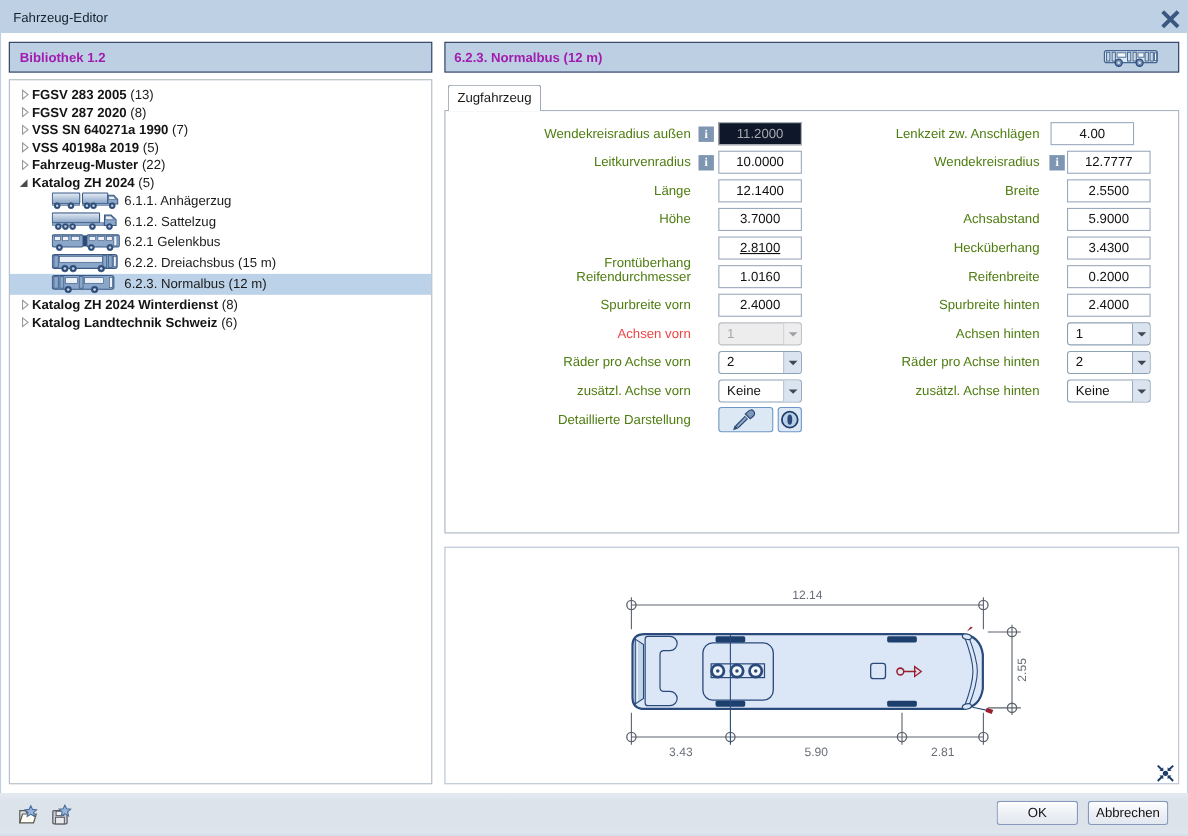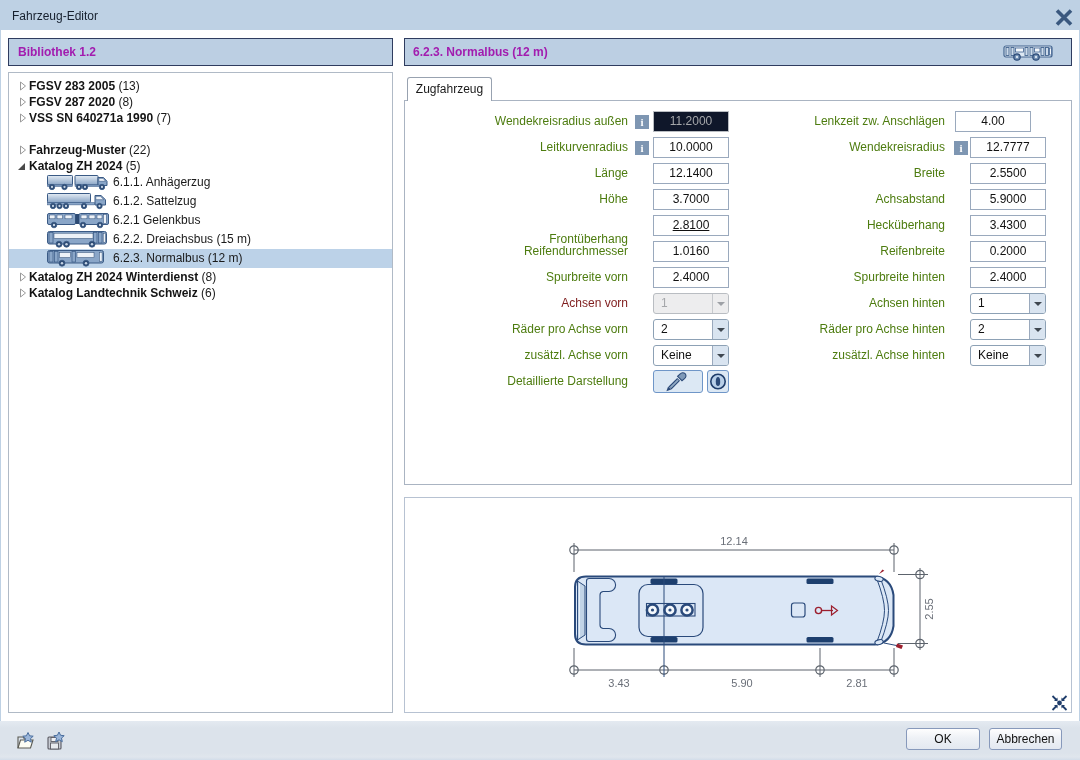--- a/index.html
+++ b/index.html
@@ -127,20 +127,26 @@
           <path d="M1.5 1 L6.5 5 L1.5 9 Z" fill="#fff" stroke="#9a9a9a" stroke-width="1"></path>
         </svg>
         <span class="tlabel1"><b>FGSV 287 2020</b> <span class="cnt">(8)</span></span>
       </div>
       <div class="trow tl" style="top:37px">
         <svg class="arrow" width="8" height="10" viewBox="0 0 8 10">
           <path d="M1.5 1 L6.5 5 L1.5 9 Z" fill="#fff" stroke="#9a9a9a" stroke-width="1"></path>
         </svg>
         <span class="tlabel1"><b>VSS SN 640271a 1990</b> <span class="cnt">(7)</span></span>
       </div>
+      <div class="trow tl" style="top:53px">
+        <svg class="arrow" width="8" height="10" viewBox="0 0 8 10">
+          <path d="M1.5 1 L6.5 5 L1.5 9 Z" fill="#fff" stroke="#9a9a9a" stroke-width="1"></path>
+        </svg>
+        <span class="tlabel1"><b>VSS 40198a 2019</b> <span class="cnt">(5)</span></span>
+      </div>
       <div class="trow tl" style="top:69px">
         <svg class="arrow" width="8" height="10" viewBox="0 0 8 10">
           <path d="M1.5 1 L6.5 5 L1.5 9 Z" fill="#fff" stroke="#9a9a9a" stroke-width="1"></path>
         </svg>
         <span class="tlabel1"><b>Fahrzeug-Muster</b> <span class="cnt">(22)</span></span>
       </div>
       <div class="trow tl" style="top:85px">
         <svg class="arrow2" width="9" height="9" viewBox="0 0 9 9">
           <path d="M8 1 L8 8 L1 8 Z" fill="#4a4a4a"></path>
         </svg>
@@ -282,21 +288,21 @@
       <div class="flabel" style="left:-37px; top:62px; width:260px;">Länge</div>
       <div class="inp" style="left:248px; top:62px;">12.1400</div>
       <div class="flabel" style="left:-37px; top:88px; width:260px;">Höhe</div>
       <div class="inp" style="left:248px; top:88px;">3.7000</div>
       <div class="flabel" style="left:-37px; top:128px; width:260px;">Frontüberhang</div>
       <div class="inp" style="left:248px; top:114px;text-decoration:underline;">2.8100</div>
       <div class="flabel" style="left:-37px; top:140px; width:260px;">Reifendurchmesser</div>
       <div class="inp" style="left:248px; top:140px;">1.0160</div>
       <div class="flabel" style="left:-37px; top:166px; width:260px;">Spurbreite vorn</div>
       <div class="inp" style="left:248px; top:166px;">2.4000</div>
-      <div class="flabel" style="left:-37px; top:192px; width:260px;color:#7f1d1d;">Achsen vorn</div>
+      <div class="flabel" style="left:-37px; top:192px; width:260px;color:#ef4444;">Achsen vorn</div>
       <div class="cmb dis" style="left:248px; top:192px;">1<span class="arr"></span></div>
       <div class="flabel" style="left:-37px; top:218px; width:260px;">Räder pro Achse vorn</div>
       <div class="cmb" style="left:248px; top:218px;">2<span class="arr"></span></div>
       <div class="flabel" style="left:-37px; top:244px; width:260px;">zusätzl. Achse vorn</div>
       <div class="cmb" style="left:248px; top:244px;">Keine<span class="arr"></span></div>
       <div class="flabel" style="left:280px; top:10px; width:260px;">Lenkzeit zw. Anschlägen</div>
       <div class="inp" style="left:550px; top:10px;">4.00</div>
       <div class="flabel" style="left:280px; top:36px; width:260px;">Wendekreisradius</div>
       <div class="ibtn" style="left:549px; top:40px;">i</div>
       <div class="inp" style="left:565px; top:36px;">12.7777</div>

